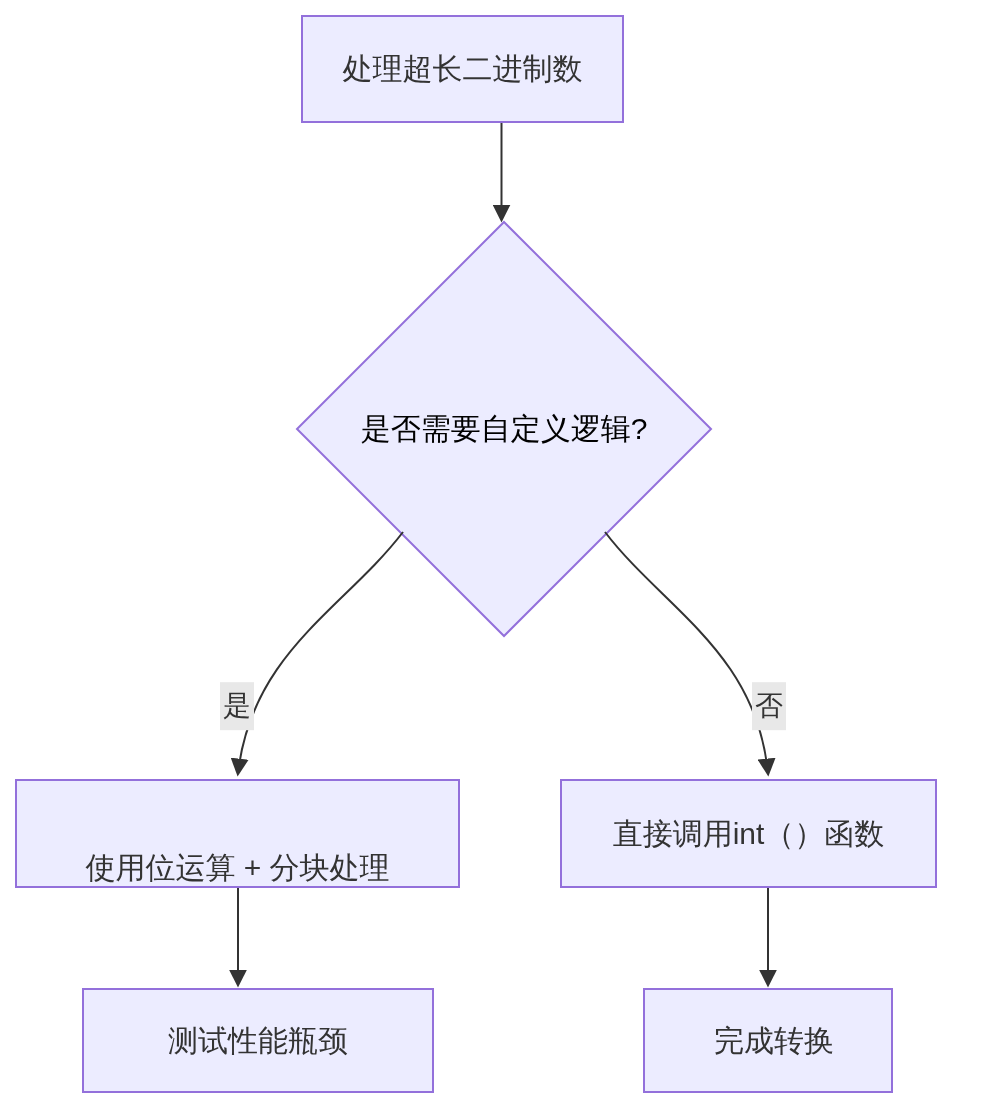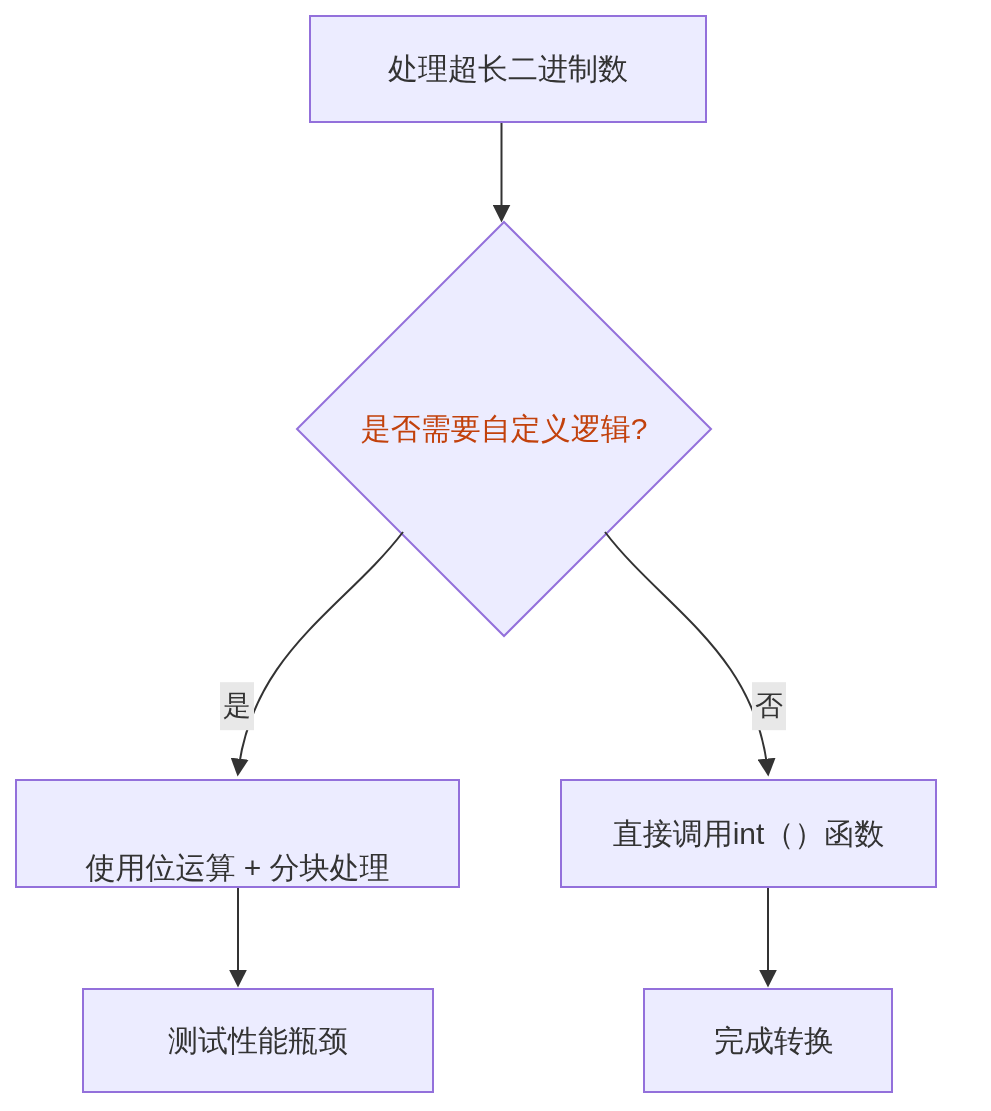--- a/index.html
+++ b/index.html
@@ -43,21 +43,21 @@
     color: #333333;
     font-size: 30px;
     text-align: center;
     line-height: 1.25;
   }
   .diamond-label {
     position: absolute;
     display: flex;
     align-items: center;
     justify-content: center;
-    color: #c2410c;
+    color: #000000;
     font-size: 30px;
     text-align: center;
     background: transparent;
   }
   .edge-label {
     position: absolute;
     transform: translate(-50%, -50%);
     background: #e8e8e8;
     color: #333333;
     font-size: 28px;
@@ -85,21 +85,21 @@
 
     <path class="edge-path" d="M403,532 C345,608 252,652 238,773" marker-end="url(#arrowhead)"></path>
 
     <path class="edge-path" d="M605,532 C663,608 756,652 768,773" marker-end="url(#arrowhead)"></path>
 
     <path class="edge-path" d="M238,888 L238,984" marker-end="url(#arrowhead)"></path>
 
     <path class="edge-path" d="M768,888 L768,984" marker-end="url(#arrowhead)"></path>
   </svg>
 
-  <div class="node" style="left:309px; top:15px; width:398px; height:108px;">
+  <div class="node" style="left:301px; top:15px; width:323px; height:108px;">
     <span>处理超长二进制数</span>
   </div>
 
   <div class="diamond-label" style="left:334px; top:399px; width:340px; height:60px;">
     <span>是否需要自定义逻辑?</span>
   </div>
 
   <div class="node" style="left:15px; top:779px; width:445px; height:109px;align-items:flex-end;">
     <span>使用位运算 + 分块处理</span>
   </div>

